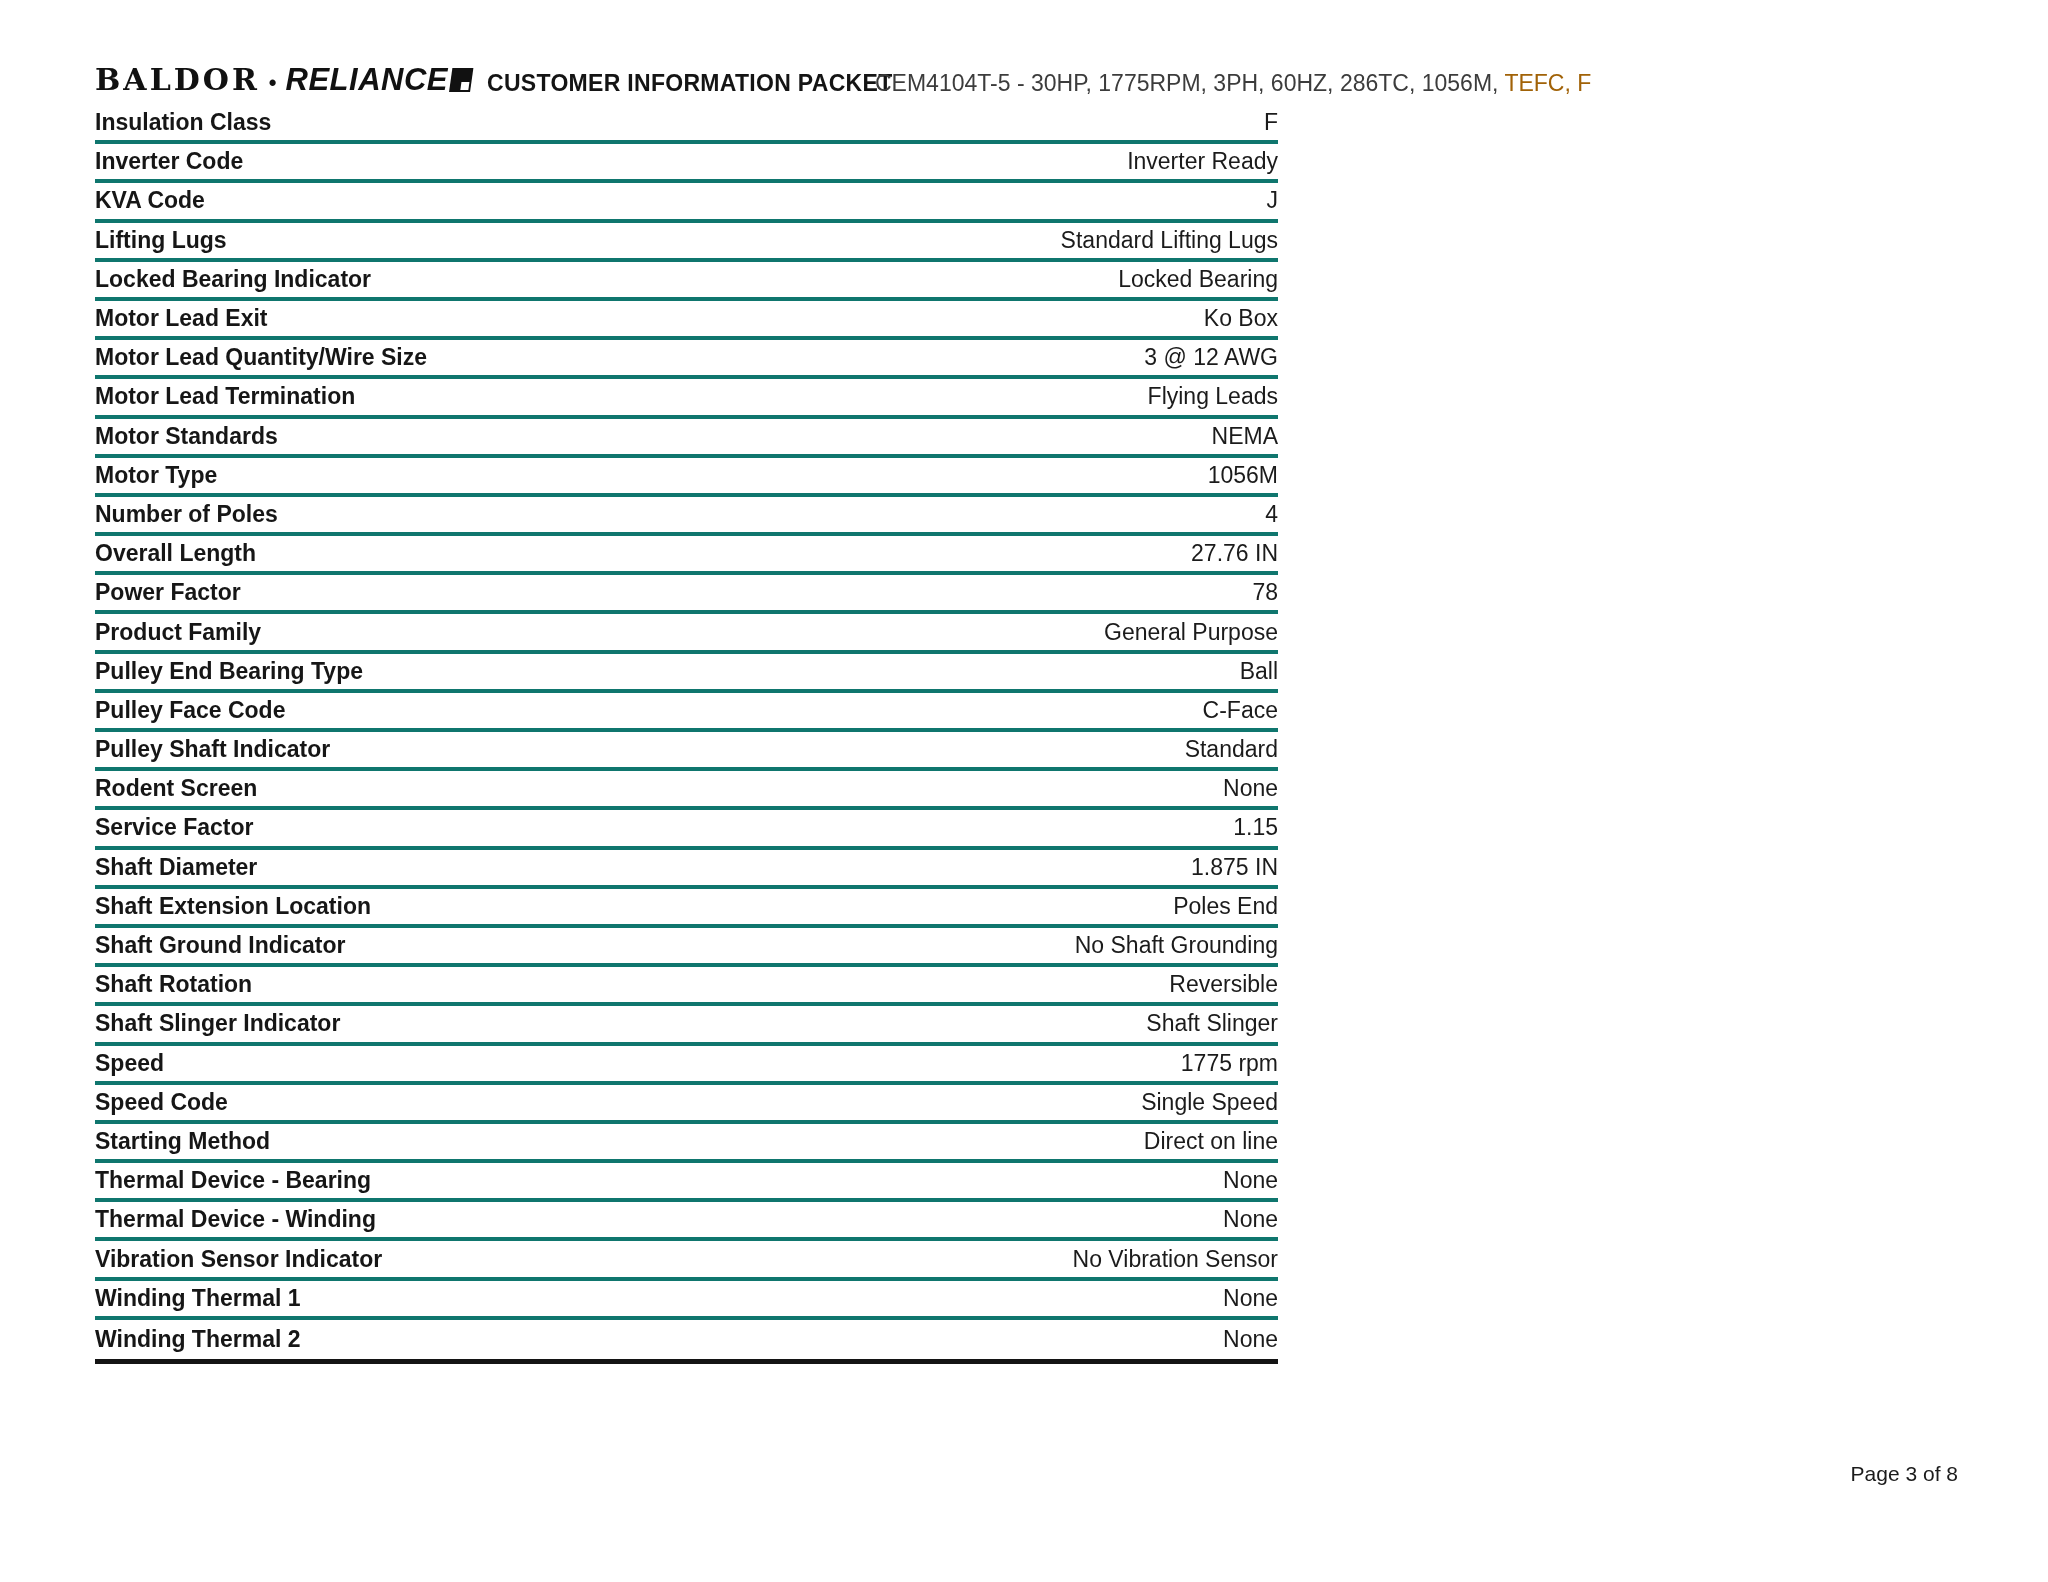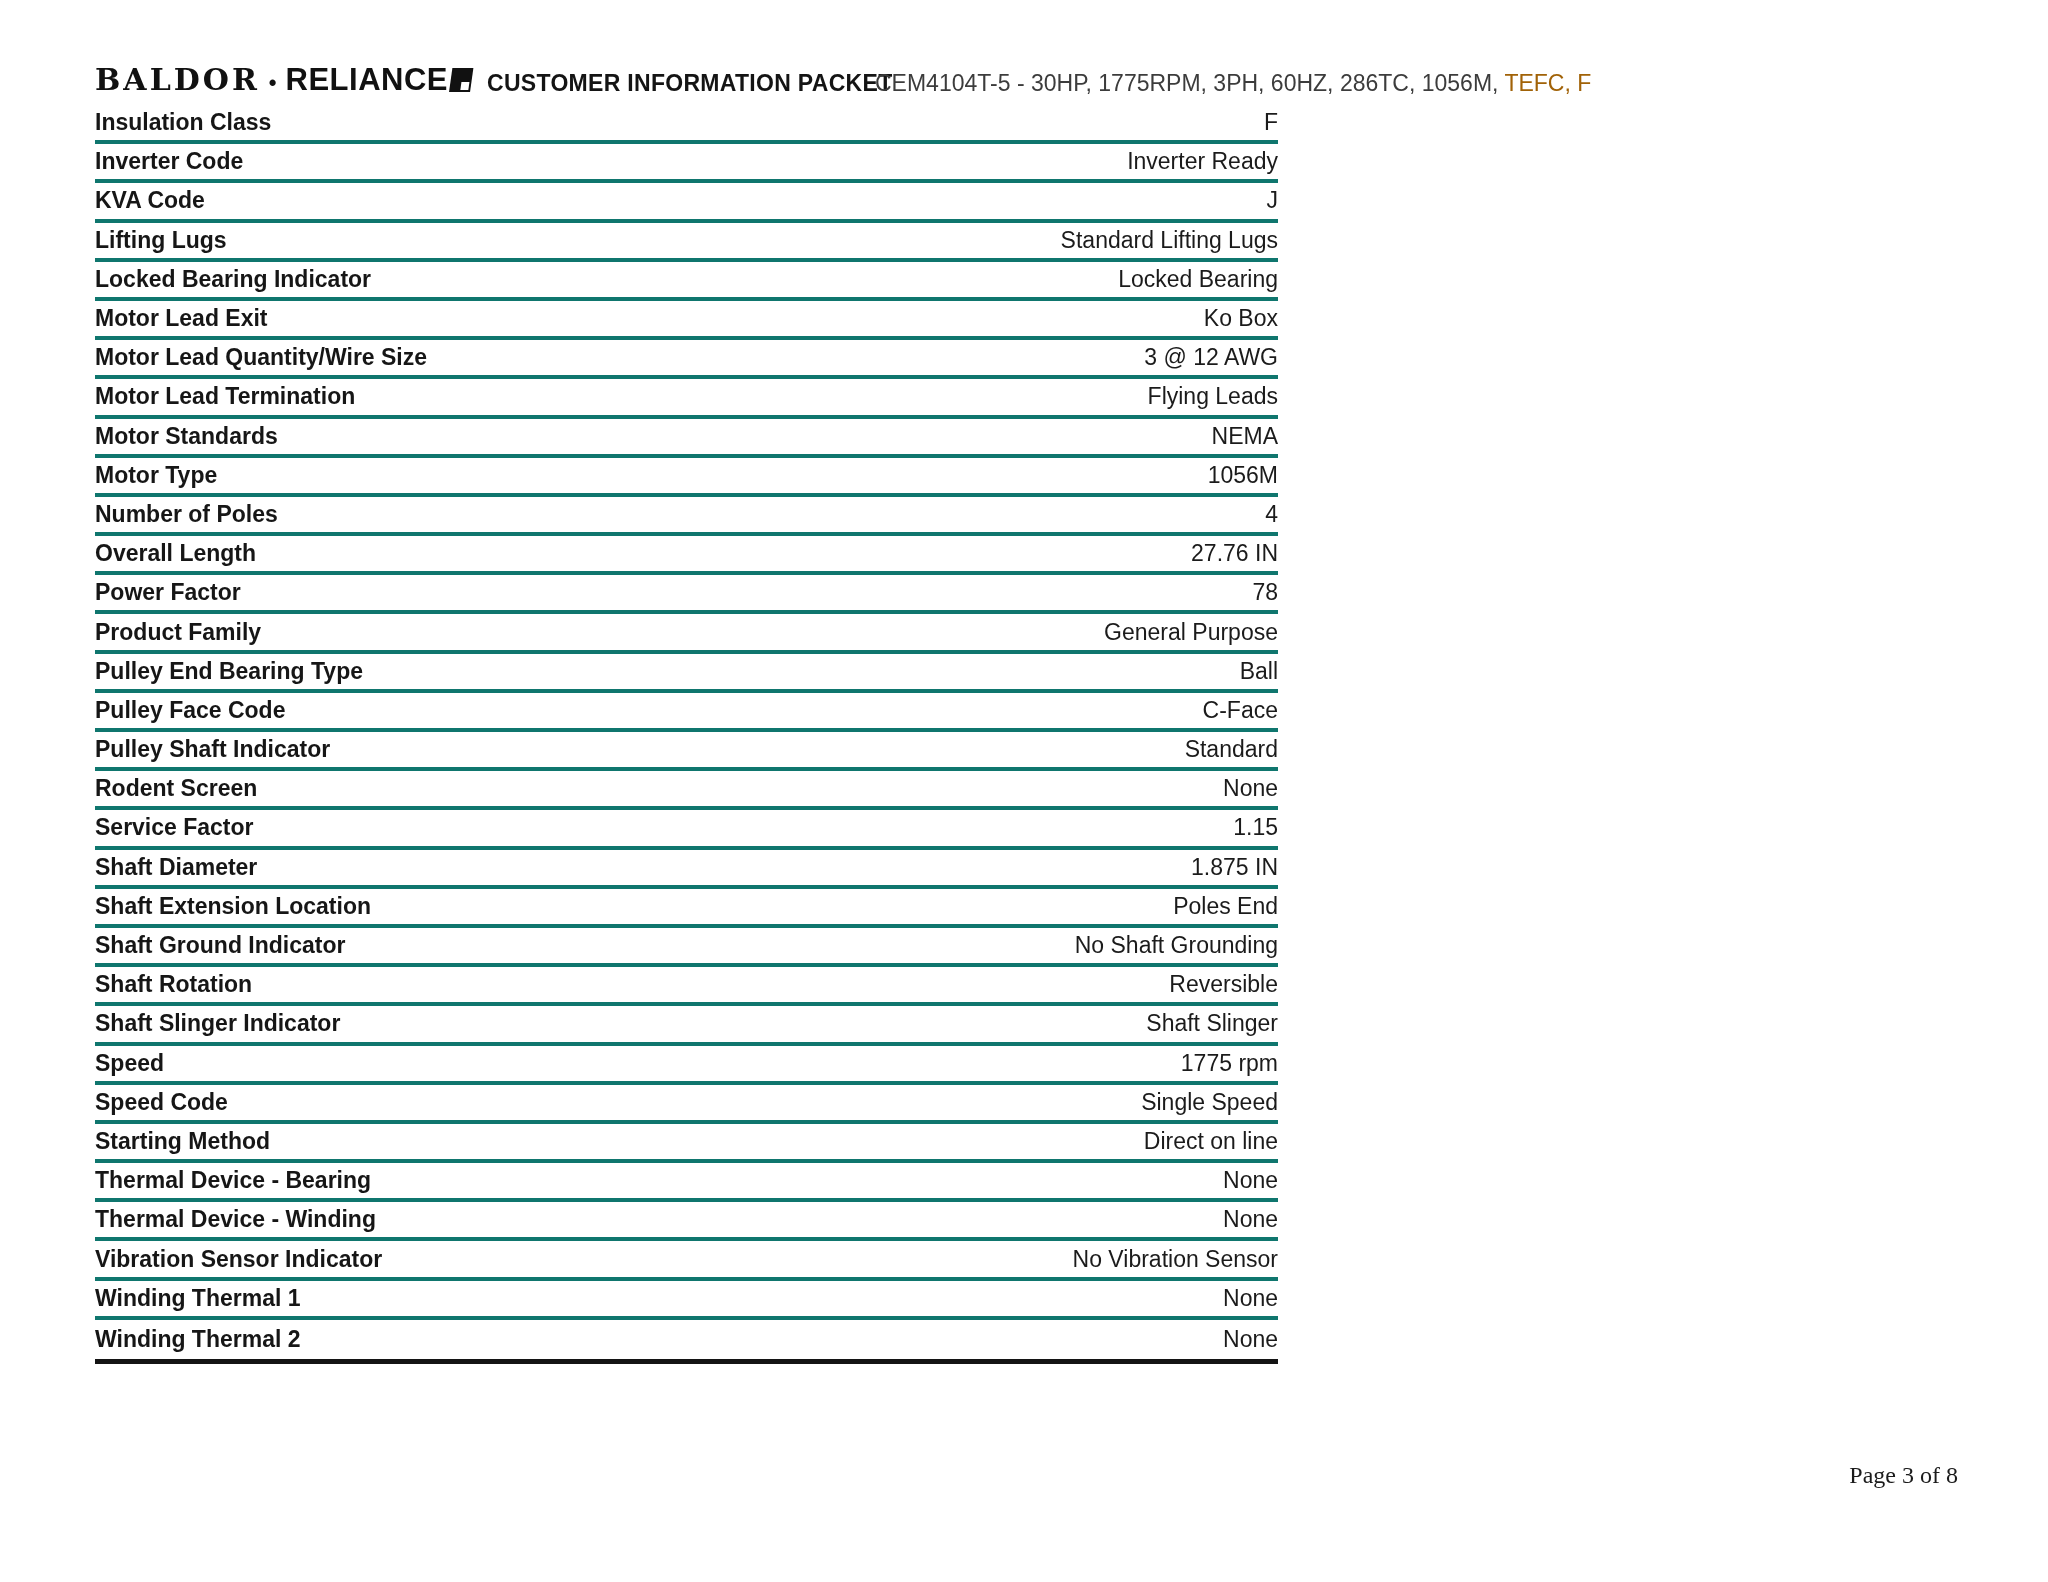--- a/index.html
+++ b/index.html
@@ -18,21 +18,21 @@
   .logo {
     position: absolute; left: 95px; top: 62px;
     white-space: nowrap; display: flex; align-items: baseline;
   }
   .logo-baldor {
     font-family: "DejaVu Serif", serif;
     font-weight: bold; font-size: 30px; letter-spacing: 3px; color: #111; text-align: center;
   }
   .logo-dot { font-size: 22px; font-weight: bold; margin: 0 9px; color: #111; }
   .logo-reliance {
-    font-weight: bold; font-size: 31px;
+    font-style: italic; font-weight: bold; font-size: 31px;
     letter-spacing: 0.5px; color: #111;
   }
   .logo-mark {
     position: relative; display: inline-block;
     width: 21px; height: 24px; background: #111;
     margin-left: 3px; transform: skewX(-8deg) translateY(2px);
   }
   .logo-mark::after {
     content: ""; position: absolute; right: 2px; bottom: 2px;
     width: 8px; height: 8px; background: #ffffff;
@@ -59,21 +59,21 @@
     height: 39.2px;
     border-bottom: 4px solid #0f766e;
   }
   .spec-row:last-child { border-bottom: none; }
   .spec-label { font-weight: bold; font-size: 23px; color: #161616; }
   .spec-value { font-size: 23px; color: #1b1b1b; text-align: right; }
 
   
   .footer-page {
     position: absolute; right: 90px; top: 1462px;
-    font-size: 24px; color: #1b1b1b; white-space: nowrap; font-family: Liberation Serif, serif;
+    font-size: 21px; color: #1b1b1b; white-space: nowrap;
   }
 </style>
 </head>
 <body>
 
 <div class="page">
 
   <div class="header">
     <div class="logo">
       <span class="logo-baldor">BALDOR</span>

